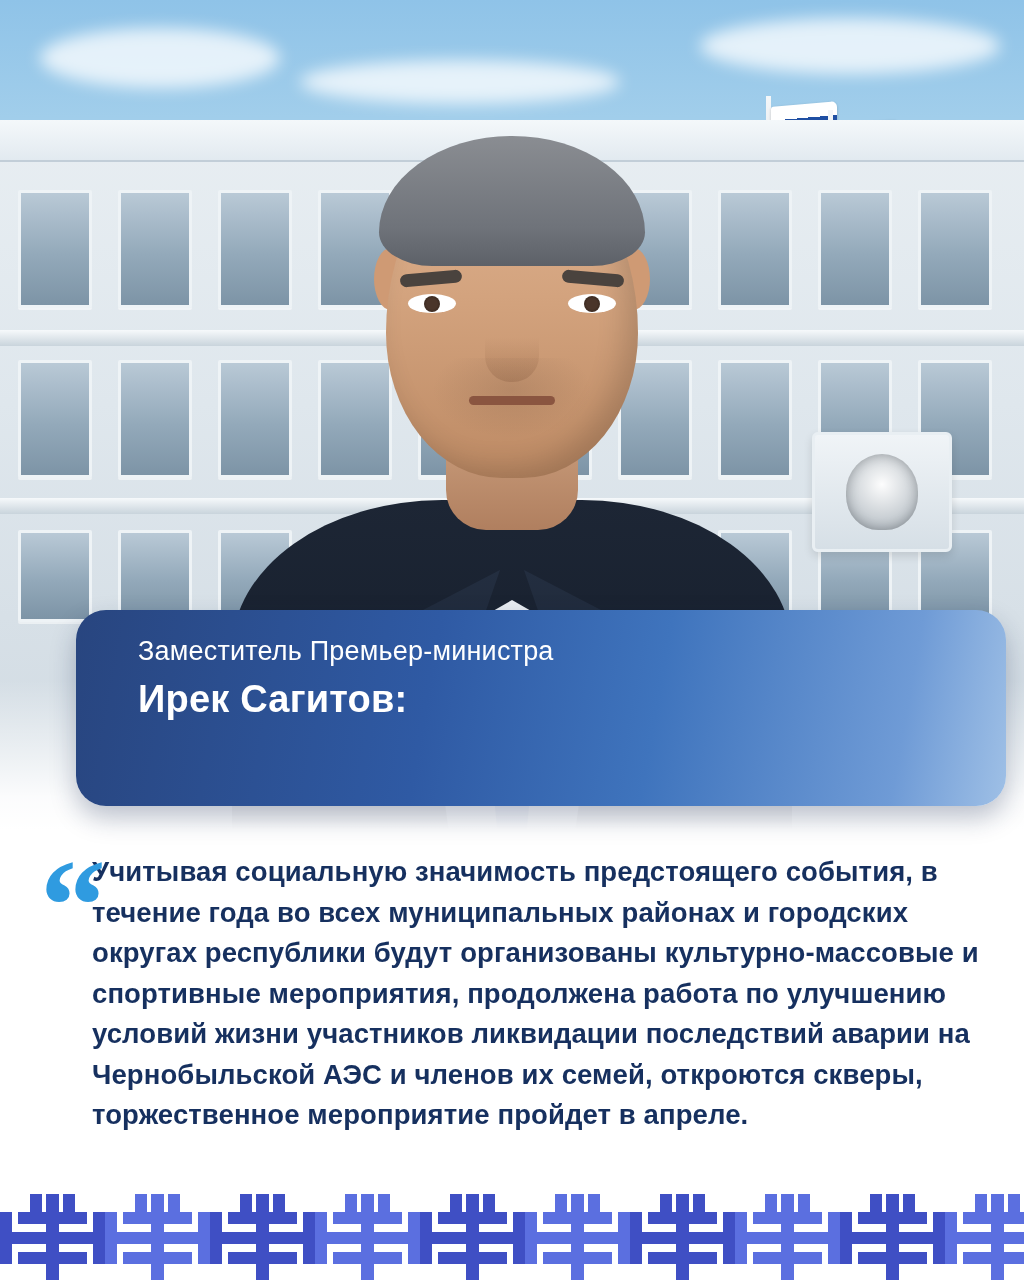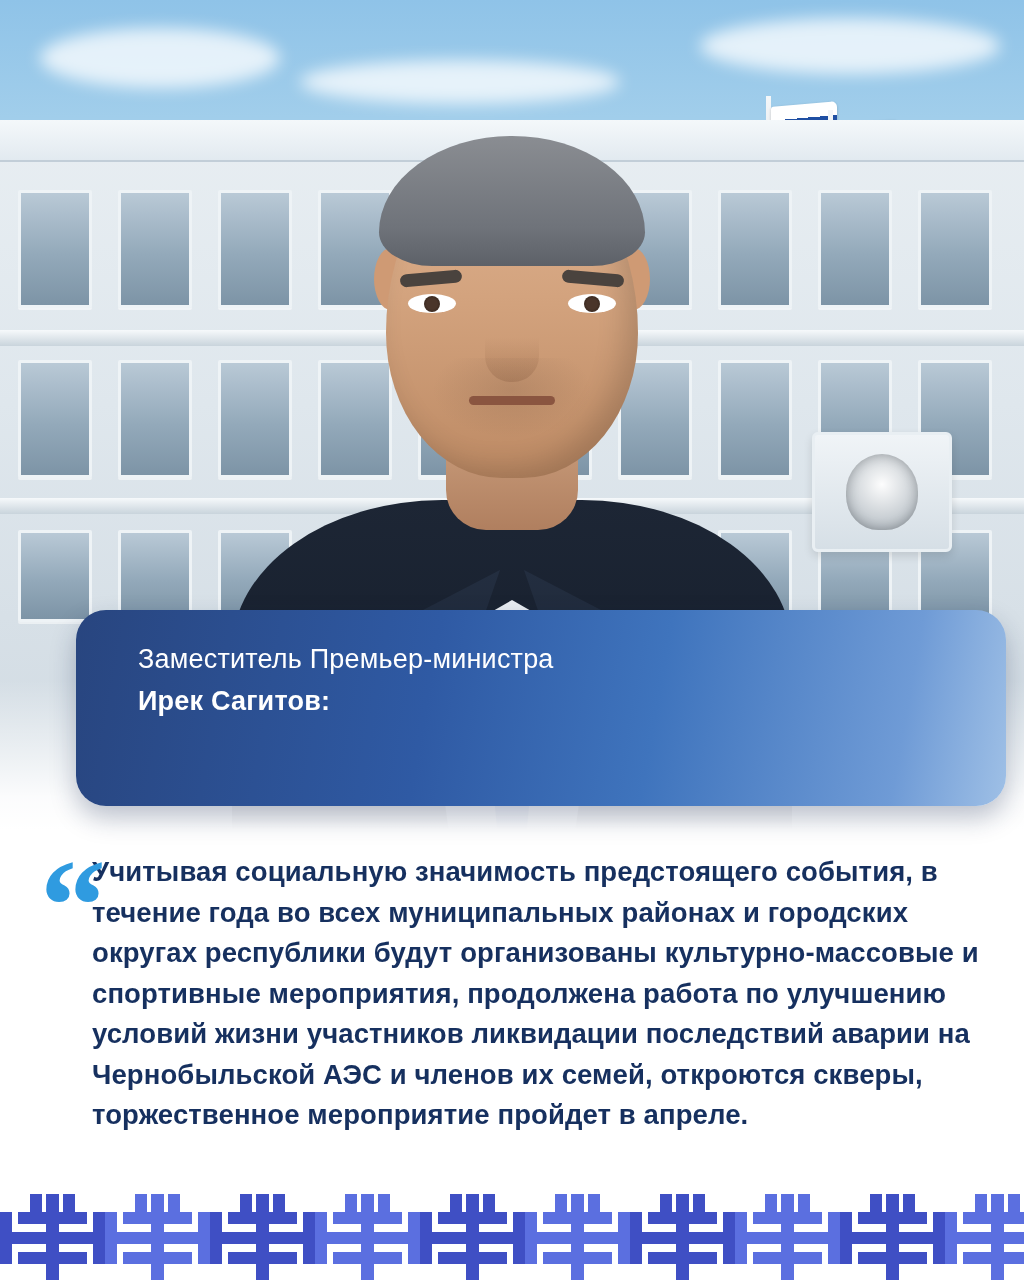--- a/index.html
+++ b/index.html
@@ -216,32 +216,32 @@
   
   .nameplate {
     position: absolute;
     left: 76px;
     top: 610px;
     width: 930px;
     height: 196px;
     border-radius: 30px;
     background: linear-gradient(100deg, #28457f 0%, #2f5aa4 38%, #3f74bd 62%, #6f9bd6 88%, #9fc0e6 100%);
     box-shadow: 0 12px 26px rgba(20,40,80,.28);
-    padding: 30px 0 0 62px;
+    padding: 22px 0 0 62px;
     color: #ffffff;
   }
   .nameplate .role {
     font-size: 27px;
     line-height: 38px;
     font-weight: 400;
     letter-spacing: .2px;
   }
   .nameplate .person {
     margin-top: 8px;
-    font-size: 27px;
+    font-size: 38px;
     font-weight: 700;
     letter-spacing: .2px;
   }
 
   
   .quote-block {
     position: absolute;
     left: 40px;
     top: 852px;
     width: 944px;

